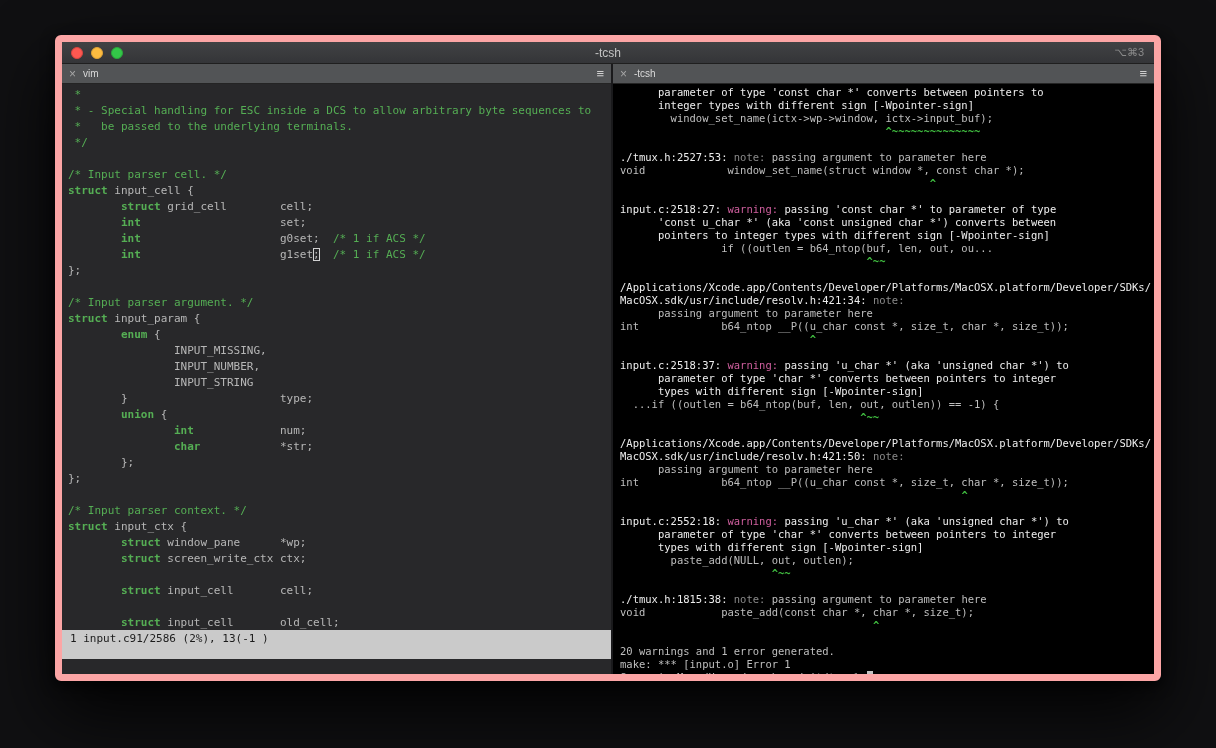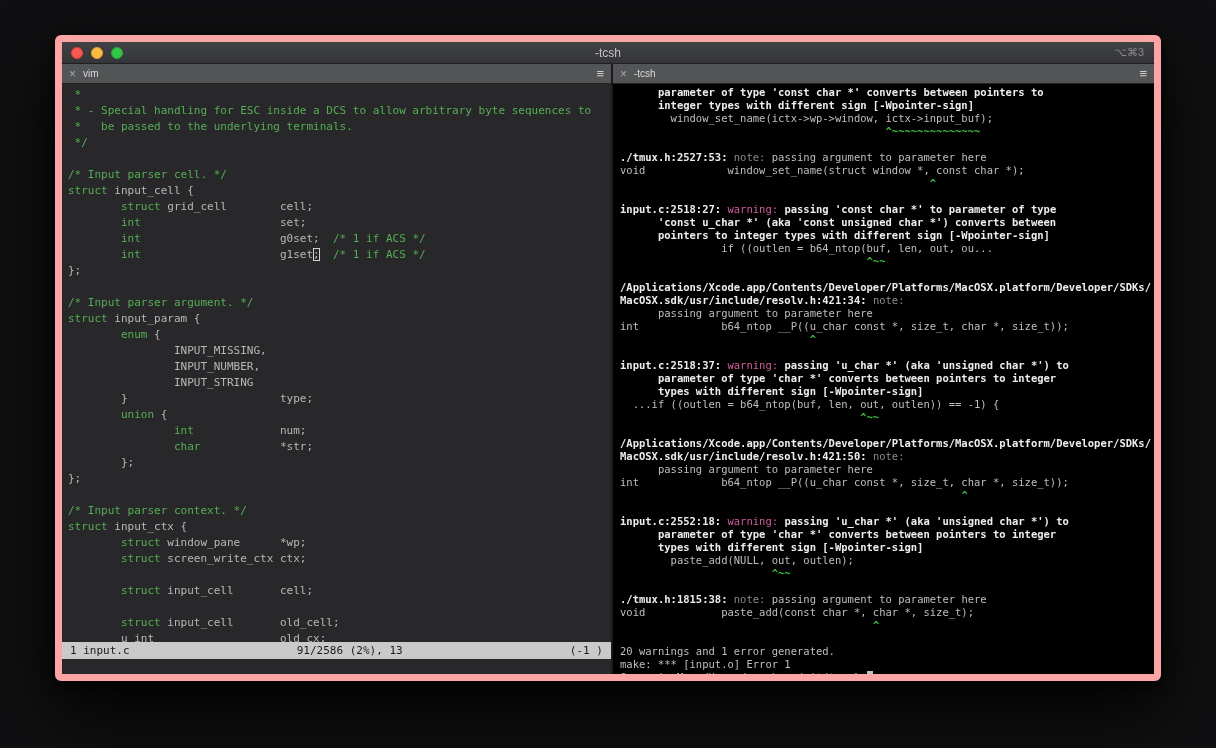--- a/index.html
+++ b/index.html
@@ -26,30 +26,30 @@
   .tab-close{color:#a6a6a6;font-size:12px;line-height:1}
   .tab-title{color:#dadada;font-size:10px}
   .tab-menu{margin-left:auto;color:#cfcfcf;font-size:13px;line-height:1}
   .vim{flex:1;background:#28282a;color:#b7b7b7;font:11px/16px "DejaVu Sans Mono",monospace;
        padding:3px 0 0 6px;overflow:hidden;white-space:pre}
   .vim .line{height:16px}
   .term{flex:1;background:#000;color:#bfbfbf;font:10.5px/13px "DejaVu Sans Mono",monospace;
         padding:2px 0 0 7px;overflow:hidden;white-space:pre}
   .term .line{height:13px;position:relative}
   .tc{color:var(--green)}
-  .tk{color:var(--green);font-weight:normal}
-  .tb{color:#ededed;font-weight:bold}
+  .tk{color:var(--green);font-weight:bold}
+  .tb{color:#ededed;font-weight:normal}
   .tw{color:var(--magenta);font-weight:normal}
   .tn{color:var(--gray);font-weight:normal}
   .tg{color:var(--bgreen);font-weight:bold}
   .thc{box-shadow:inset 0 0 0 1px #d2d2d2}
   .tcur{background:#c2c2c2;color:#000}
   .tm{position:absolute;left:-7px;top:2px;color:#4f8fd6;font-size:8px}
-  .statusline{height:17px;flex:0 0 auto;background:var(--statusbg);color:#1b1b1b;
-              font:11px/17px "DejaVu Sans Mono",monospace;display:flex;justify-content:space-between;padding:0 8px}
+  .statusline{height:29px;flex:0 0 auto;background:var(--statusbg);color:#1b1b1b;
+              font:11px/17px "DejaVu Sans Mono",monospace;display:flex;padding:0 8px}
   .cmdline{height:15px;flex:0 0 auto;background:#28282a}
 </style>
 </head>
 <body>
 
 <div class="window">
   <div class="titlebar">
     <div class="traffic">
       <span class="tl red"></span>
       <span class="tl yellow"></span>

